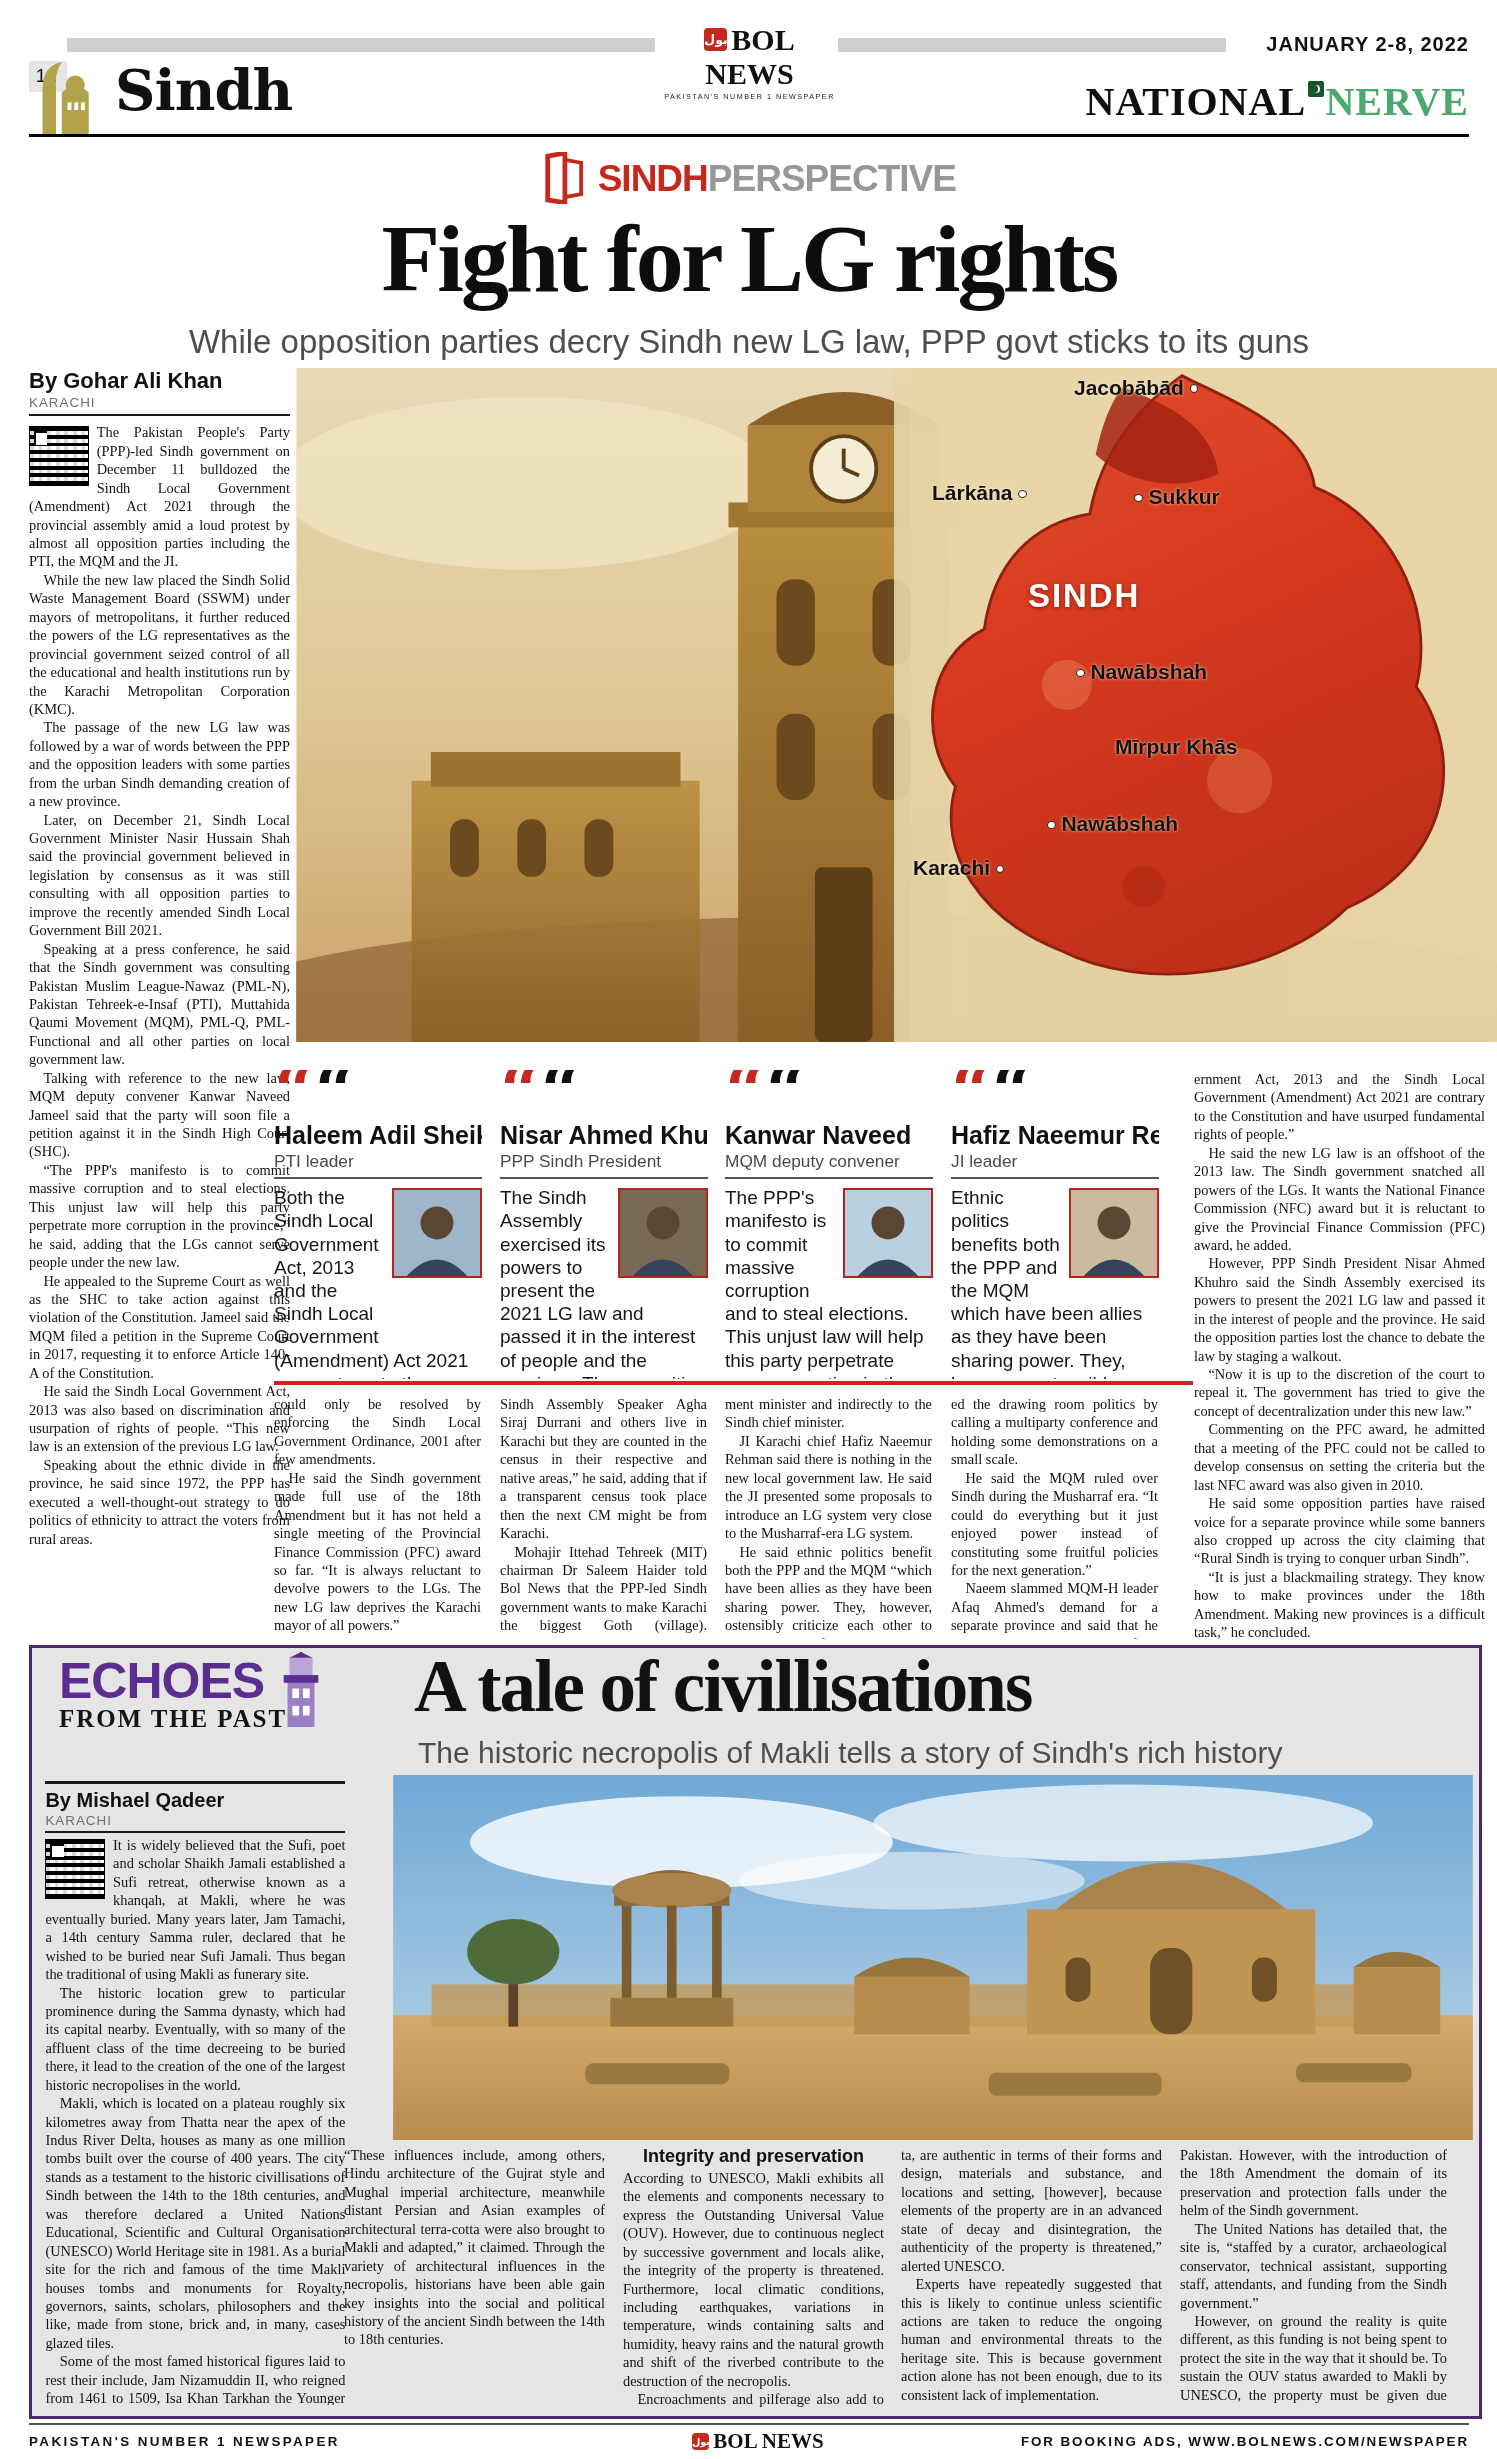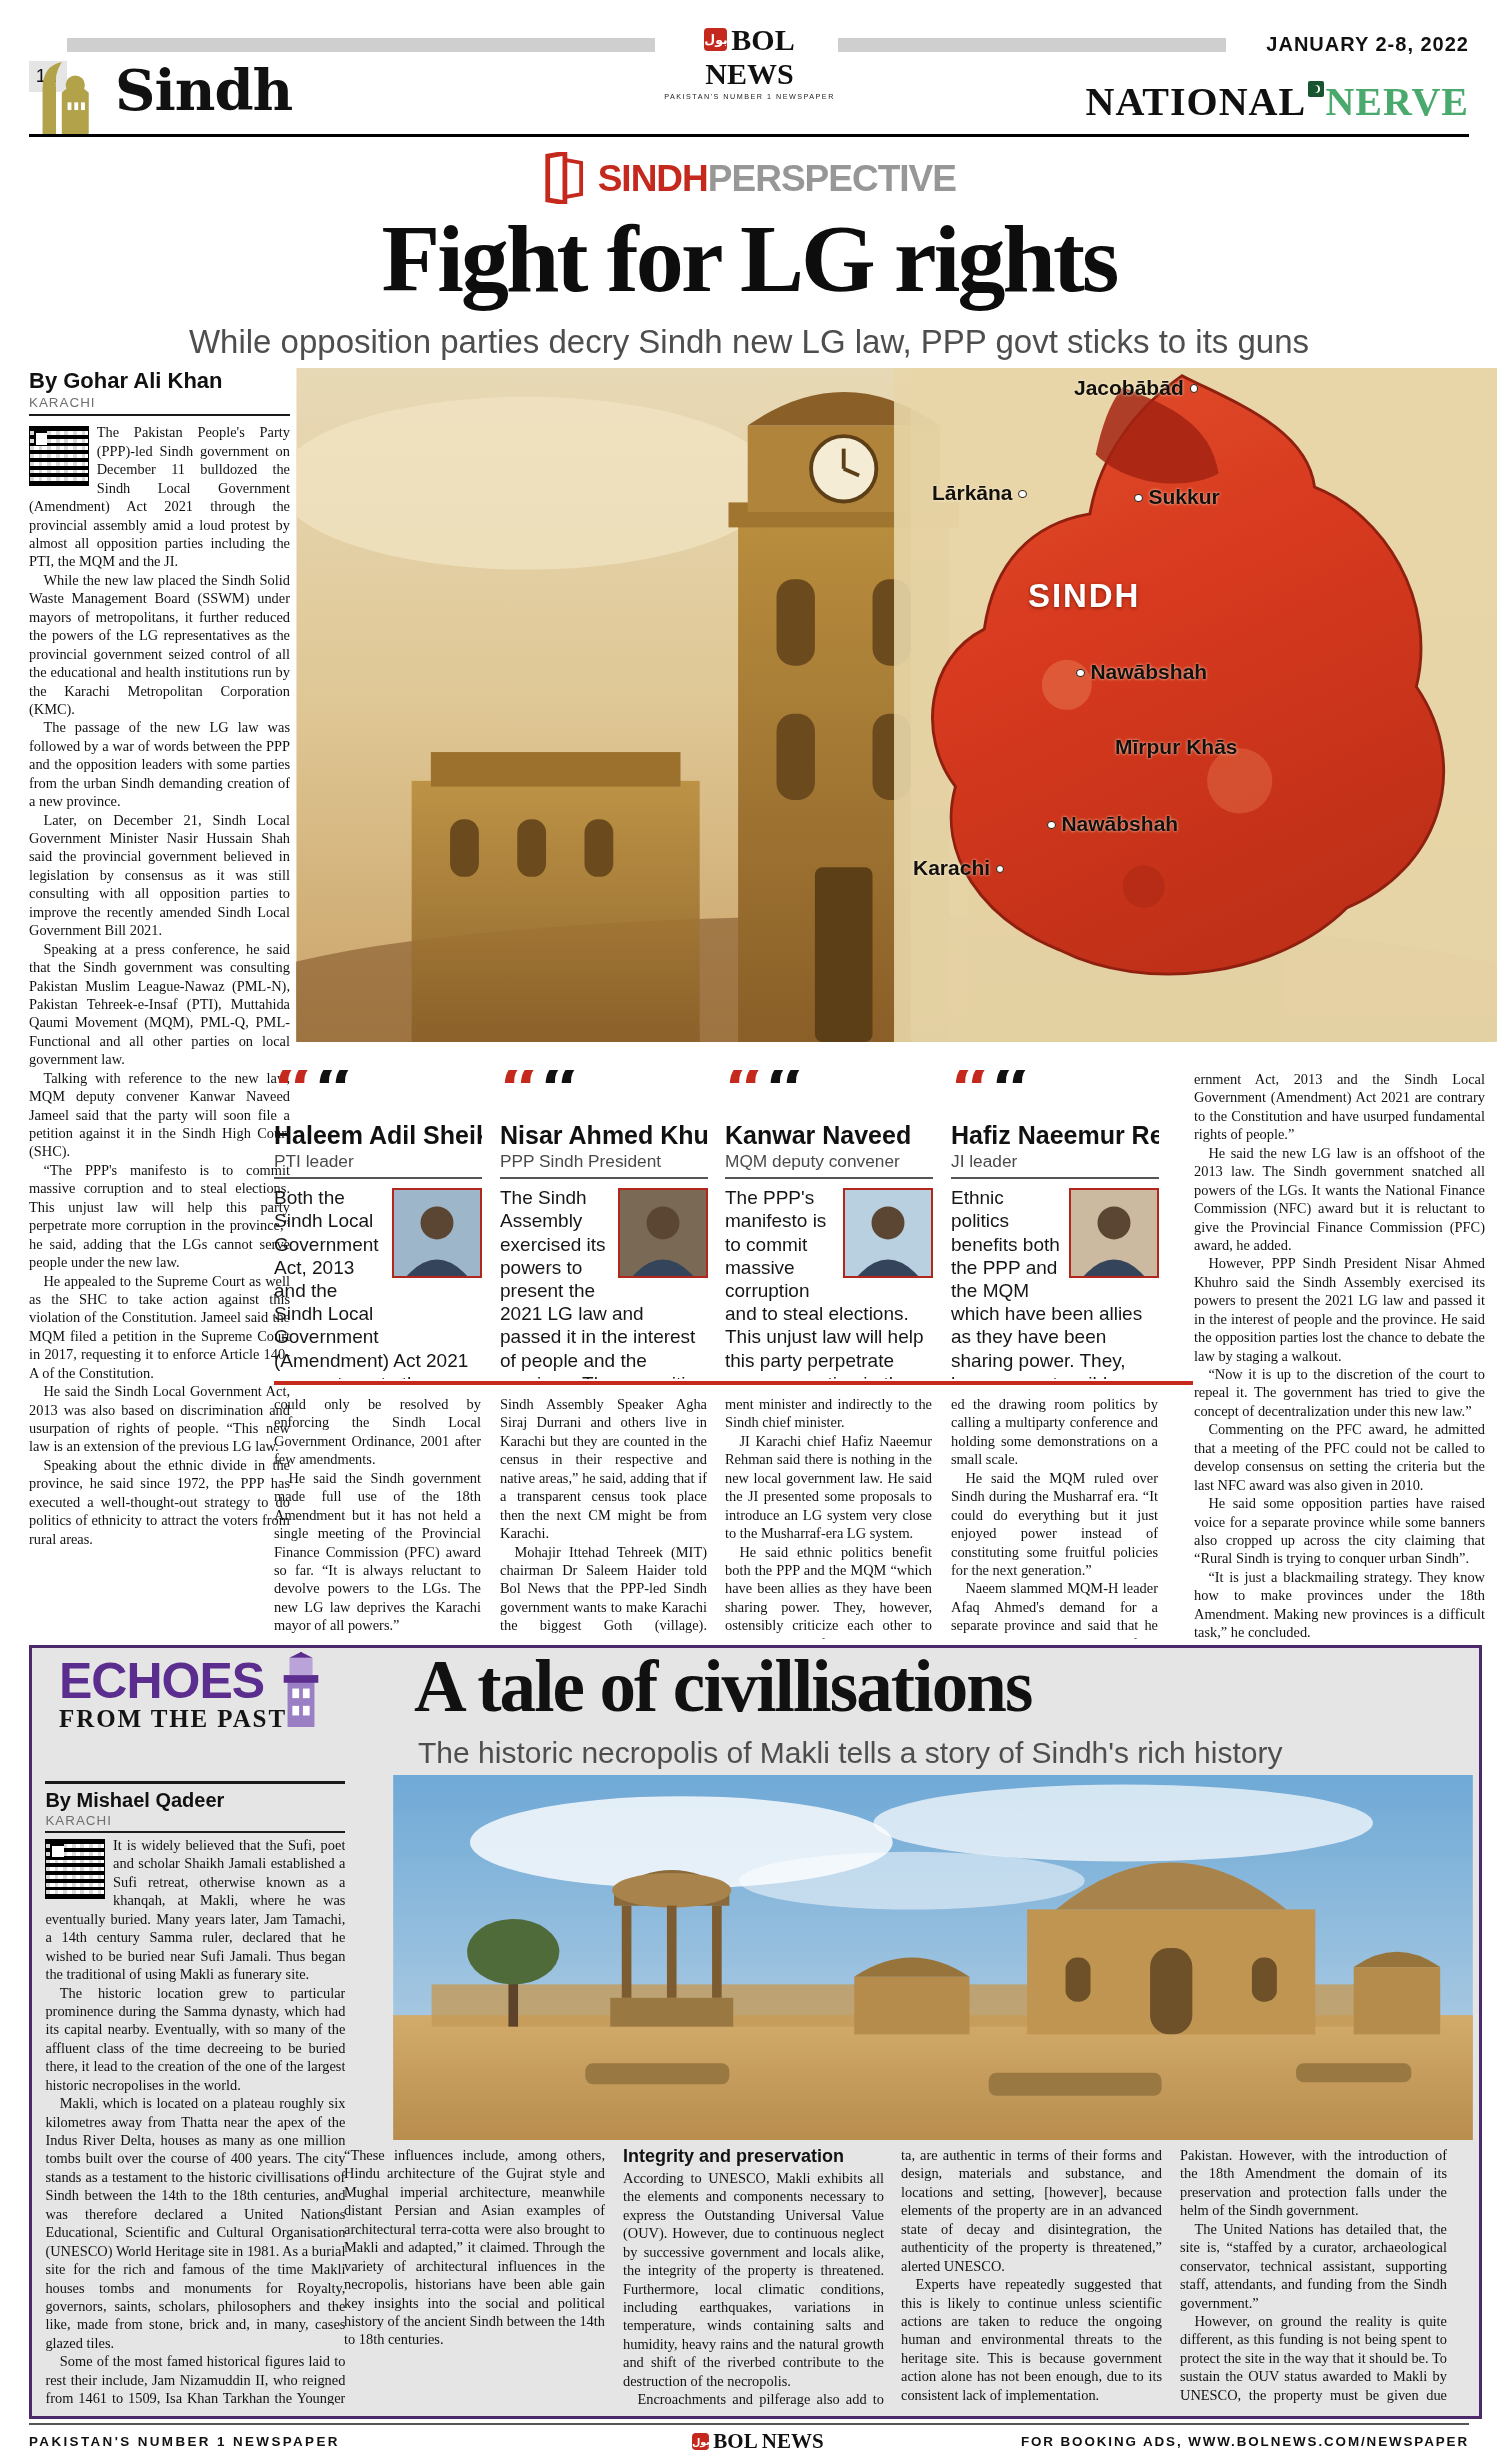--- a/index.html
+++ b/index.html
@@ -80,21 +80,21 @@
   .echoes { position:absolute; left:27px; top:9.6px; width:288px; }
   .echoes-line1 { font:700 50px/0.95 "Liberation Sans",sans-serif; color:#5b2d8e; letter-spacing:-1px; }
   .echoes-line2 { font:700 25px "Liberation Serif",serif; letter-spacing:1.9px; color:#141414; }
   .echoes svg { position:absolute; right:21px; top:-5.8px; }
   .headline2 { position:absolute; left:382px; top:1.9px; font:700 73px/1 "Liberation Serif",serif; letter-spacing:-1.9px; }
   .subhead2 { position:absolute; left:386px; top:88px; font:400 30px "Liberation Sans",sans-serif; color:#4e4e4e; }
   .byline2 { position:absolute; left:13.4px; top:133px; width:300px; }
   .col-left2 { position:absolute; left:13.4px; top:188px; width:300px; height:569px; overflow:hidden; }
   .makli { position:absolute; left:361px; top:127px; width:1080px; height:365px; overflow:hidden; }
   .s2col { position:absolute; top:498px; height:261px; width:261px; overflow:hidden; }
-  .s2col .hd { font:700 18px "Liberation Sans",sans-serif; margin-bottom:1.9px; }
+  .s2col .hd { font:700 18px "Liberation Sans",sans-serif; margin-bottom:1.9px;margin-left:20px; }
 
   
   .foot-rule { position:absolute; left:29px; right:29px; top:2423px; height:1.9px; background:#555; }
   .foot-left { position:absolute; left:29px; top:2434px; font:700 13.4px "Liberation Sans",sans-serif; letter-spacing:2.4px; }
   .foot-center { position:absolute; left:692px; top:2429px; text-align:center; }
   .foot-center .bol-word { font-size:21px; }
   .foot-center .bol-box { width:17.3px; height:17.3px; font:700 9.6px/17.3px "DejaVu Sans",sans-serif; vertical-align:2.9px; }
   .foot-right { position:absolute; right:29px; top:2434px; font:700 13.4px "Liberation Sans",sans-serif; letter-spacing:1.9px; }
 </style>
 </head>

